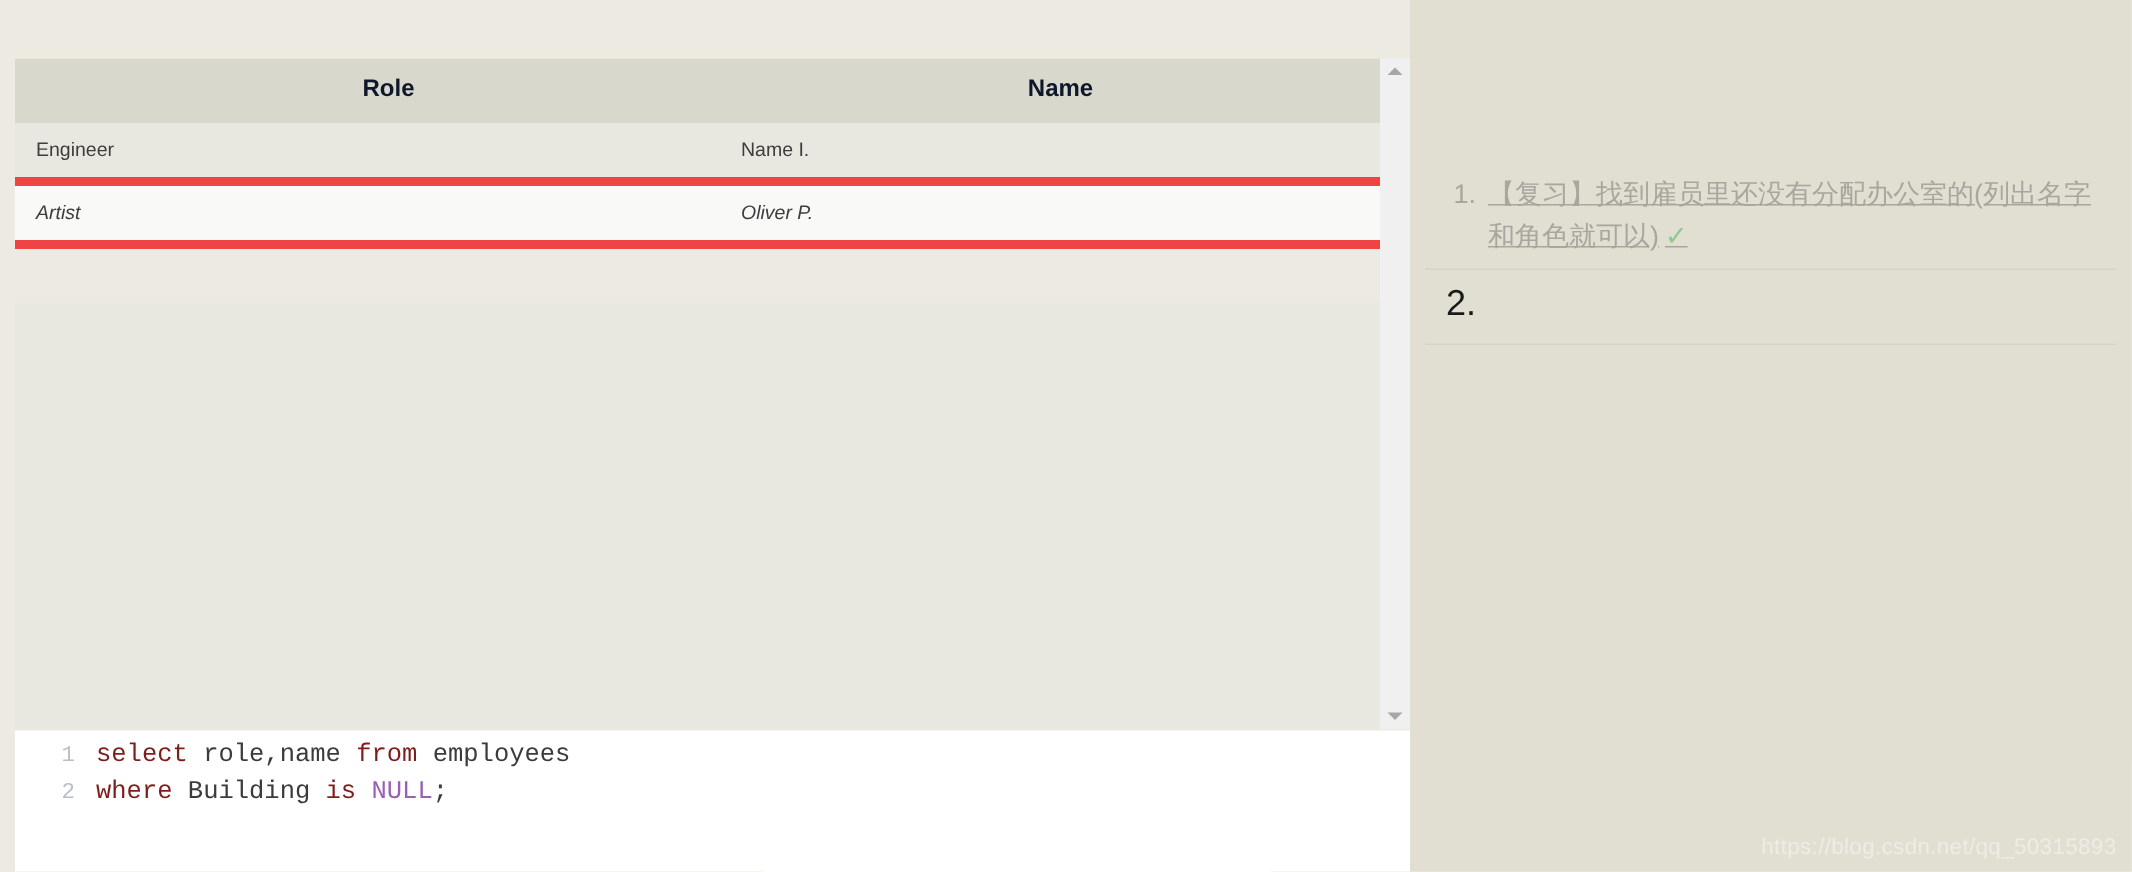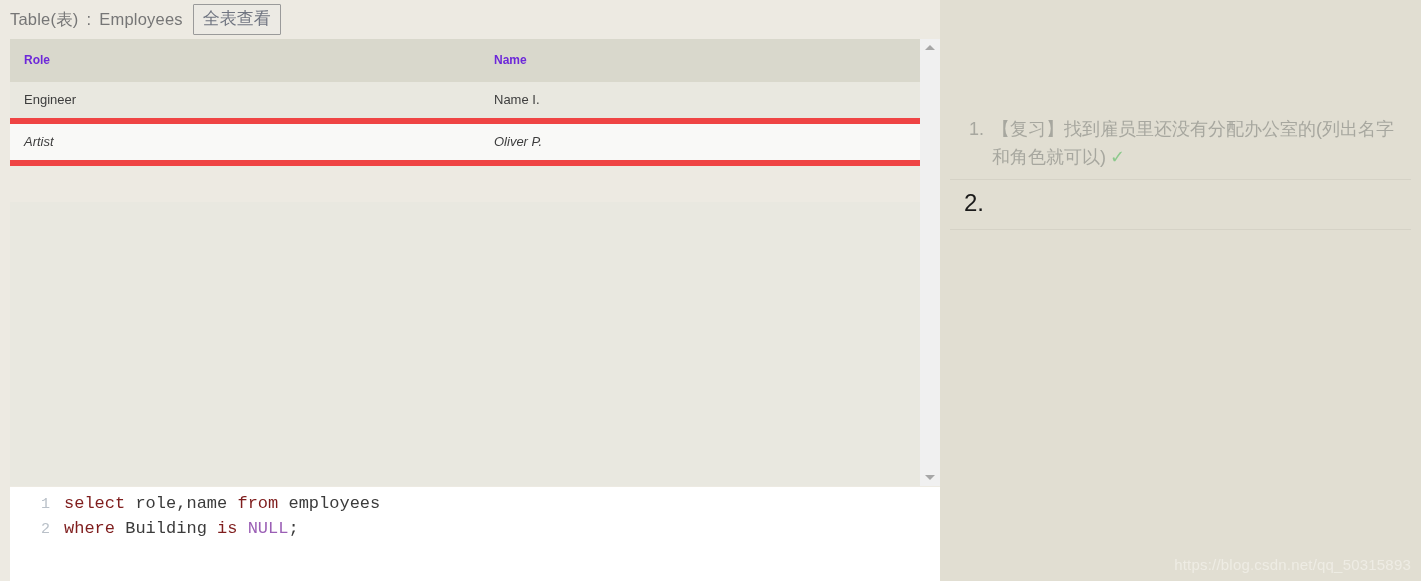--- a/index.html
+++ b/index.html
@@ -71,24 +71,24 @@
     height: 447px;
     overflow: hidden;
   }
   table.grid {
     border-collapse: collapse;
     width: 910px;
     table-layout: fixed;
   }
   table.grid th {
     background: #d9d8cc;
-    color: #6d28d9;
-    font-size: 12px;
+    color: #0f172a;
+    font-size: 16px;
     font-weight: bold;
-    text-align: left;
+    text-align: center;
     padding: 11px 0 12px 0;
     height: 20px;
   }
   table.grid td {
     font-size: 13px;
     color: #3d3d3d;
     padding: 10px 0 11px 0;
     border-bottom: 6px solid #ef4444;
   }
   table.grid th:first-child, table.grid td:first-child { padding-left: 14px; width: 470px; }
@@ -192,21 +192,21 @@
     align-items: flex-start;
     border-bottom: 1px solid #d5d2c6;
     padding: 5px 0 8px 0;
   }
   .task-num {
     width: 34px;
     text-align: right;
     padding-right: 8px;
     flex: 0 0 auto;
   }
-  .task-text { flex: 1 1 auto; }
+  .task-text { flex: 1 1 auto; text-decoration: underline; }
   .task-done .task-num, .task-done .task-text {
     color: #a7a79f;
     font-size: 18px;
     line-height: 28px;
   }
   .task-active .task-num, .task-active .task-text {
     color: #1a1a1a;
     font-size: 24px;
     line-height: 36px;
   }
@@ -222,28 +222,20 @@
     letter-spacing: .2px;
     white-space: nowrap;
     pointer-events: none;
   }
 </style>
 </head>
 <body>
 
 <div id="app">
 
-  <div id="topbar">
-    <span class="tb-label">Table(表)</span>
-    <span class="tb-sep"></span>
-    <span class="tb-label">:</span>
-    <span class="tb-sep"></span>
-    <span class="tb-label">Employees</span>
-    <button id="viewall-btn">全表查看</button>
-  </div>
 
   <div id="table-panel">
     <div id="table-scroll-area">
       <div id="table-filler"></div>
       <table class="grid">
         <thead>
           <tr>
             <th>Role</th>
             <th>Name</th>
           </tr>

